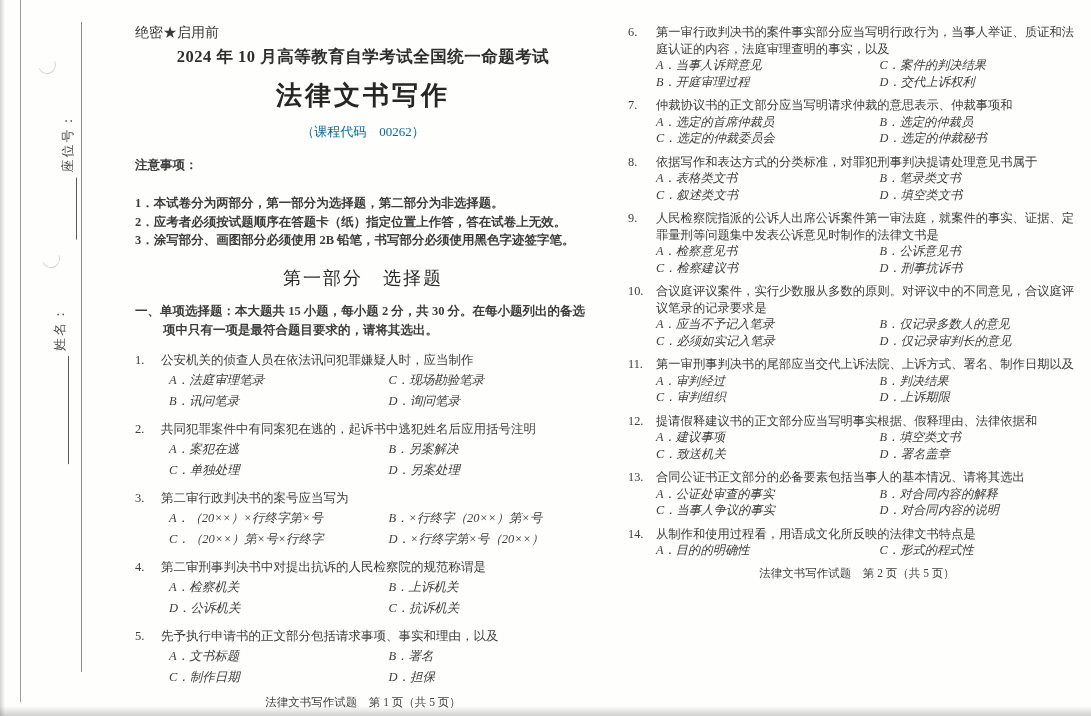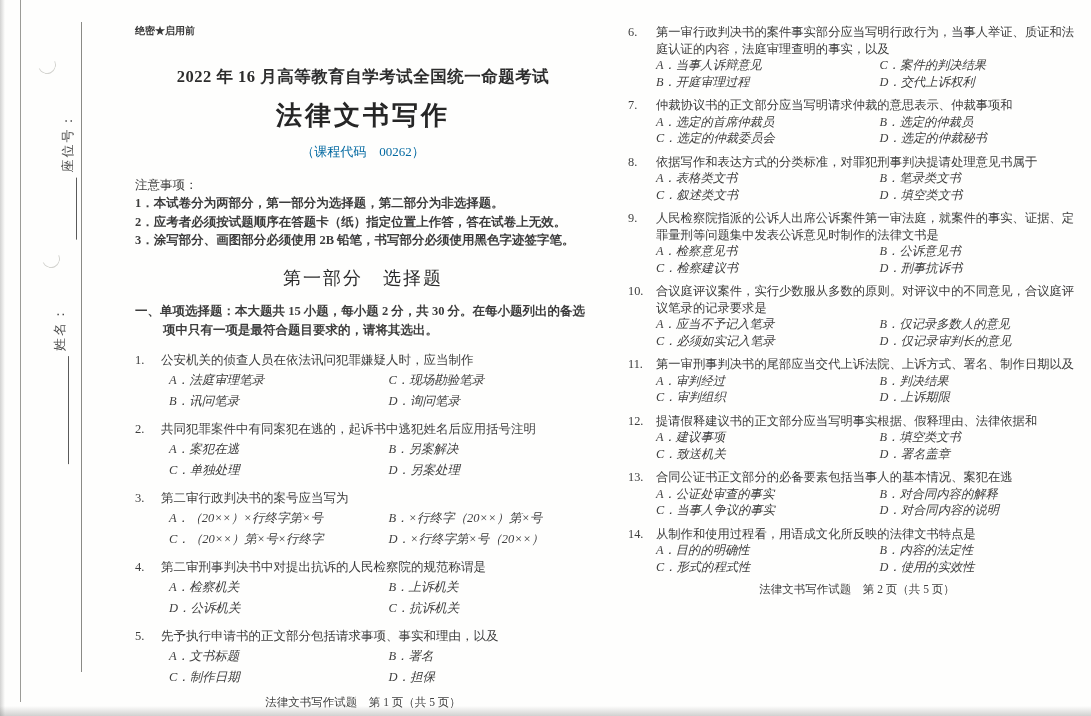--- a/index.html
+++ b/index.html
@@ -24,25 +24,25 @@
   .name{left:60px;top:385px;transform:translate(-50%,-50%) rotate(-90deg);}
   .name .blank{width:108px;}
   .artifact{position:absolute;width:16px;height:16px;border:1.5px solid #d4d4d0;border-radius:50%;
     border-left-color:transparent;border-top-color:transparent;transform:rotate(20deg);}
   .artifact.a1{left:38px;top:56px;}
   .artifact.a2{left:42px;top:250px;}
   
   .page{position:absolute;top:24px;}
   .page1{left:135px;width:456px;}
   .page2{left:628px;width:458px;}
-  .secret{font-size:10px;font-weight:bold;color:#3a3a3a;margin-bottom:28px;}
+  .secret{font-size:14px;font-weight:normal;color:#3a3a3a;margin-bottom:4px;}
   .title1{text-align:center;font-size:16.5px;font-weight:600;color:#2d2d2d;margin-bottom:10px;letter-spacing:.5px;}
   .title2{text-align:center;font-size:26px;font-weight:bold;color:#262626;margin-bottom:10px;letter-spacing:3px;}
   .code{text-align:center;font-size:13px;color:#0369a1;margin-bottom:16px;}
-  .notice-title{font-size:12.5px;font-weight:400;margin-bottom:0;}
+  .notice-title{font-size:12.5px;font-weight:700;margin-bottom:20px;}
   .notice-line{font-size:12.5px;font-weight:600;line-height:18.5px;}
   .section-title{text-align:center;font-size:18px;font-weight:normal;color:#2b2b2b;margin:16px 0 12px 0;letter-spacing:2px;}
   .instr{font-size:12.5px;font-weight:bold;line-height:19px;padding-left:28px;text-indent:-28px;margin-bottom:10px;}
   
   .q{margin-bottom:6px;}
   .q-head{display:flex;font-size:12.5px;line-height:20px;}
   .q-num{flex:0 0 26px;}
   .q-stem{flex:1;}
   .q-opts{display:grid;grid-template-columns:52% 48%;padding-left:34px;font-size:12.5px;}
   .opt{line-height:21.5px;font-style:italic;}
@@ -63,21 +63,21 @@
 
 <div class="rule-outer"></div>
 <div class="rule-inner"></div>
 <div class="artifact a1"></div>
 <div class="artifact a2"></div>
 <div class="v-label seat"><span class="blank"></span>&nbsp;<span>座位号：</span></div>
 <div class="v-label name"><span class="blank"></span>&nbsp;<span>姓名：</span></div>
 
 <div class="page page1">
   <div class="secret">绝密★启用前</div>
-  <div class="title1">2022 年 16 月高等教育自学考试全国统一命题考试</div>
+  <div class="title1">2024 年 10 月高等教育自学考试全国统一命题考试</div>
   <div class="title2">法律文书写作</div>
   <div class="code">（课程代码　00262）</div>
 
   <div class="notice-title">注意事项：</div>
   <div class="notice-line">1．本试卷分为两部分，第一部分为选择题，第二部分为非选择题。</div>
   <div class="notice-line">2．应考者必须按试题顺序在答题卡（纸）指定位置上作答，答在试卷上无效。</div>
   <div class="notice-line">3．涂写部分、画图部分必须使用 2B 铅笔，书写部分必须使用黑色字迹签字笔。</div>
 
   <div class="section-title">第一部分　选择题</div>
   <div class="instr">一、单项选择题：本大题共 15 小题，每小题 2 分，共 30 分。在每小题列出的备选项中只有一项是最符合题目要求的，请将其选出。</div>
@@ -227,36 +227,34 @@
     <div class="q-opts">
       <span class="opt">A．建议事项</span>
       <span class="opt">B．填空类文书</span>
       <span class="opt">C．致送机关</span>
       <span class="opt">D．署名盖章</span>
     </div>
   </div>
   <div class="q">
     <div class="q-head">
         <span class="q-num">13.</span>
-        <span class="q-stem">合同公证书正文部分的必备要素包括当事人的基本情况、案犯在逃</span>
+        <span class="q-stem">合同公证书正文部分的必备要素包括当事人的基本情况、请将其选出</span>
       </div>
     <div class="q-opts">
       <span class="opt">A．公证处审查的事实</span>
       <span class="opt">B．对合同内容的解释</span>
       <span class="opt">C．当事人争议的事实</span>
       <span class="opt">D．对合同内容的说明</span>
     </div>
   </div>
   <div class="q">
     <div class="q-head">
         <span class="q-num">14.</span>
         <span class="q-stem">从制作和使用过程看，用语成文化所反映的法律文书特点是</span>
       </div>
     <div class="q-opts">
       <span class="opt">A．目的的明确性</span>
-      <span class="opt">B．内容的法定性</span>
       <span class="opt">C．形式的程式性</span>
-      <span class="opt">D．使用的实效性</span>
     </div>
   </div>
 
   <div class="footer">法律文书写作试题　第 2 页（共 5 页）</div>
 </div>
 
 </body></html>

